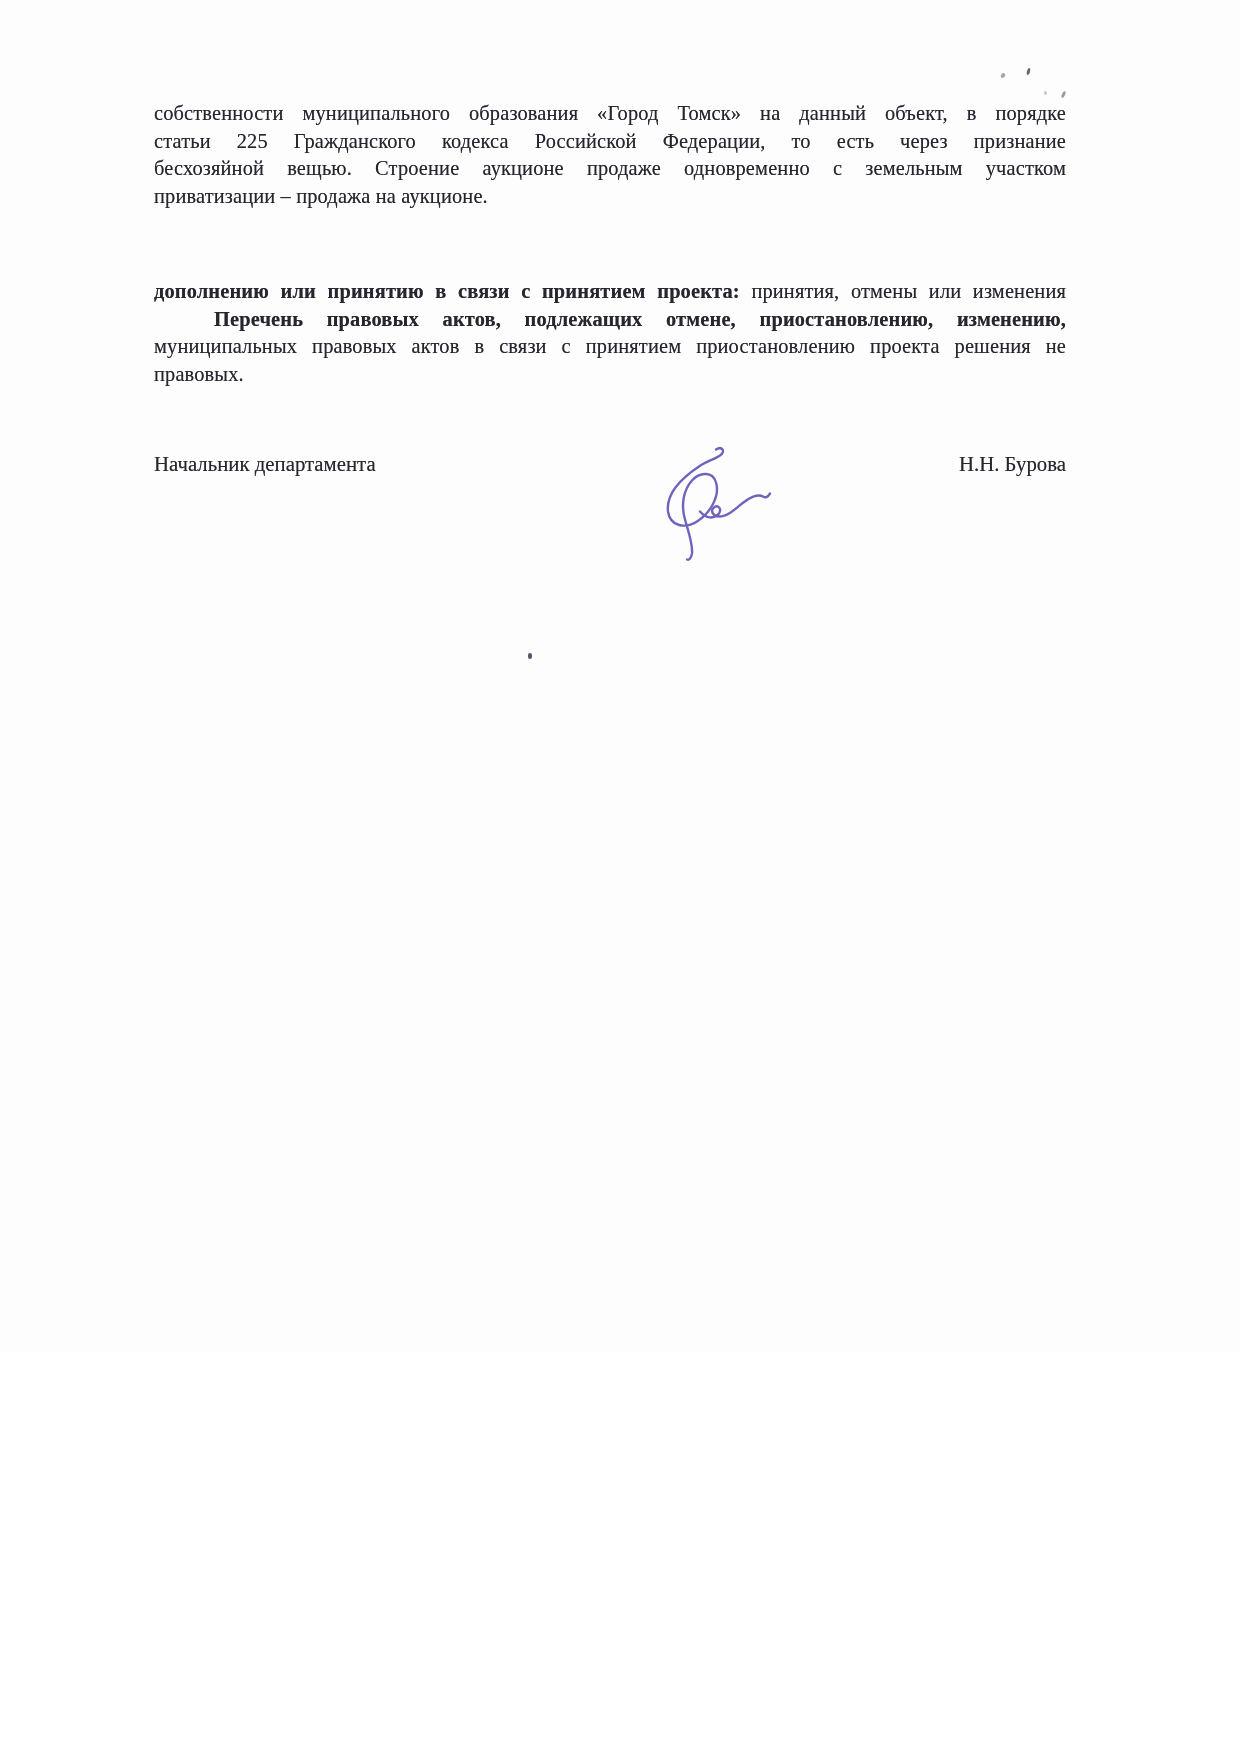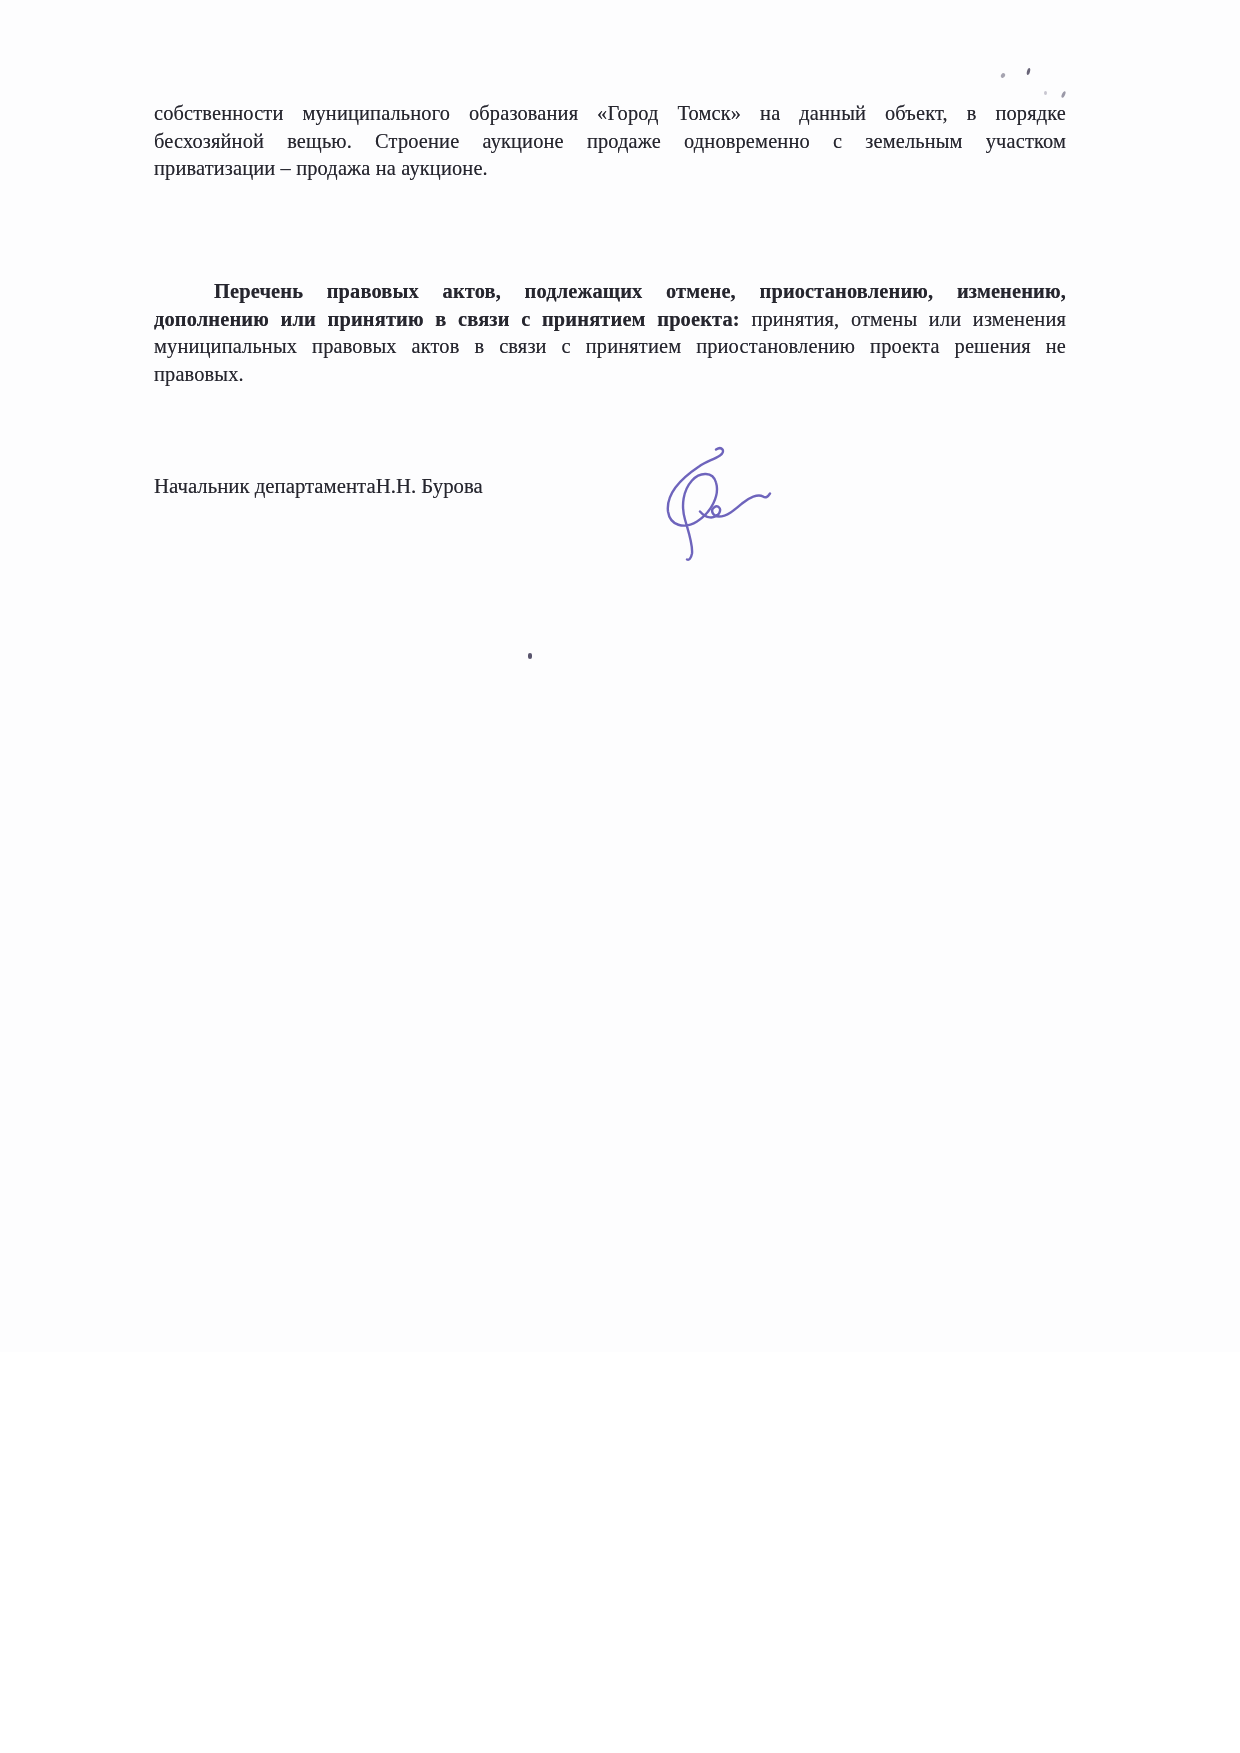--- a/index.html
+++ b/index.html
@@ -26,23 +26,24 @@
     text-align-last: justify;
     overflow: hidden;
     text-shadow: 0 0 0.5px rgba(30,30,45,0.55);
   }
   .jline.last { text-align-last: left; font-family: Liberation Serif, serif; }
   .jline.indent { text-indent: 60px; }
   .bold { font-weight: 700; }
   .sig-row {
     position: absolute;
     left: 154px;
-    top: 472px;
+    top: 450px;
     width: 912px;
     display: flex;
+    justify-content: space-between;
     font-size: 20.8px;
     line-height: 28px;
     text-shadow: 0 0 0.5px rgba(30,30,45,0.5);
   }
   .signature-wrap {
     position: absolute;
     left: 648px;
     top: 436px;
     width: 130px;
     height: 128px;
@@ -60,27 +61,28 @@
 
 <div class="page">
 
   <div class="speck speck-a"></div>
   <div class="speck speck-b"></div>
   <div class="speck speck-c"></div>
   <div class="speck speck-d"></div>
 
   <div class="textblock" style="top:100px;">
     <div class="jline">собственности муниципального образования «Город Томск» на данный объект, в порядке</div>
+    <div class="jline">статьи 225 Гражданского кодекса Российской Федерации, то есть через признание</div>
     <div class="jline">бесхозяйной вещью. Строение аукционе продаже одновременно с земельным участком</div>
     <div class="jline last">приватизации – продажа на аукционе.</div>
   </div>
 
   <div class="textblock" style="top:278px;">
+    <div class="jline"><span class="bold">дополнению или принятию в связи с принятием проекта:</span> <span>принятия, отмены или изменения</span></div>
     <div class="jline indent bold">Перечень правовых актов, подлежащих отмене, приостановлению, изменению,</div>
-    <div class="jline"><span class="bold">дополнению или принятию в связи с принятием проекта:</span> <span>принятия, отмены или изменения</span></div>
     <div class="jline">муниципальных правовых актов в связи с принятием приостановлению проекта решения не</div>
     <div class="jline last">правовых.</div>
   </div>
 
   <div class="signature-wrap">
     <svg width="130" height="128" viewBox="0 0 130 125" xmlns="http://www.w3.org/2000/svg">
       <g fill="none" stroke="#5b50b4" stroke-width="2.4" stroke-linecap="round" stroke-linejoin="round" opacity="0.88">
         <path d="M 68 12 C 74 8 78 14 72 18 C 66 22 58 24 51 29 C 33 41 18 57 20 74 C 22 88 36 92 49 84 C 63 75 72 58 68 45 C 65 34 52 34 44 43 C 35 53 33 68 37 82 C 41 96 45 107 44 116 C 43 121 41 123 39 122"></path>
         <path d="M 52 74 C 58 81 66 82 71 76 C 74 71 70 67 66 70 C 62 73 65 79 71 79 C 79 79 87 72 94 66 C 101 60 110 56 115 59 C 118 61 120 59 122 56"></path>
       </g>

